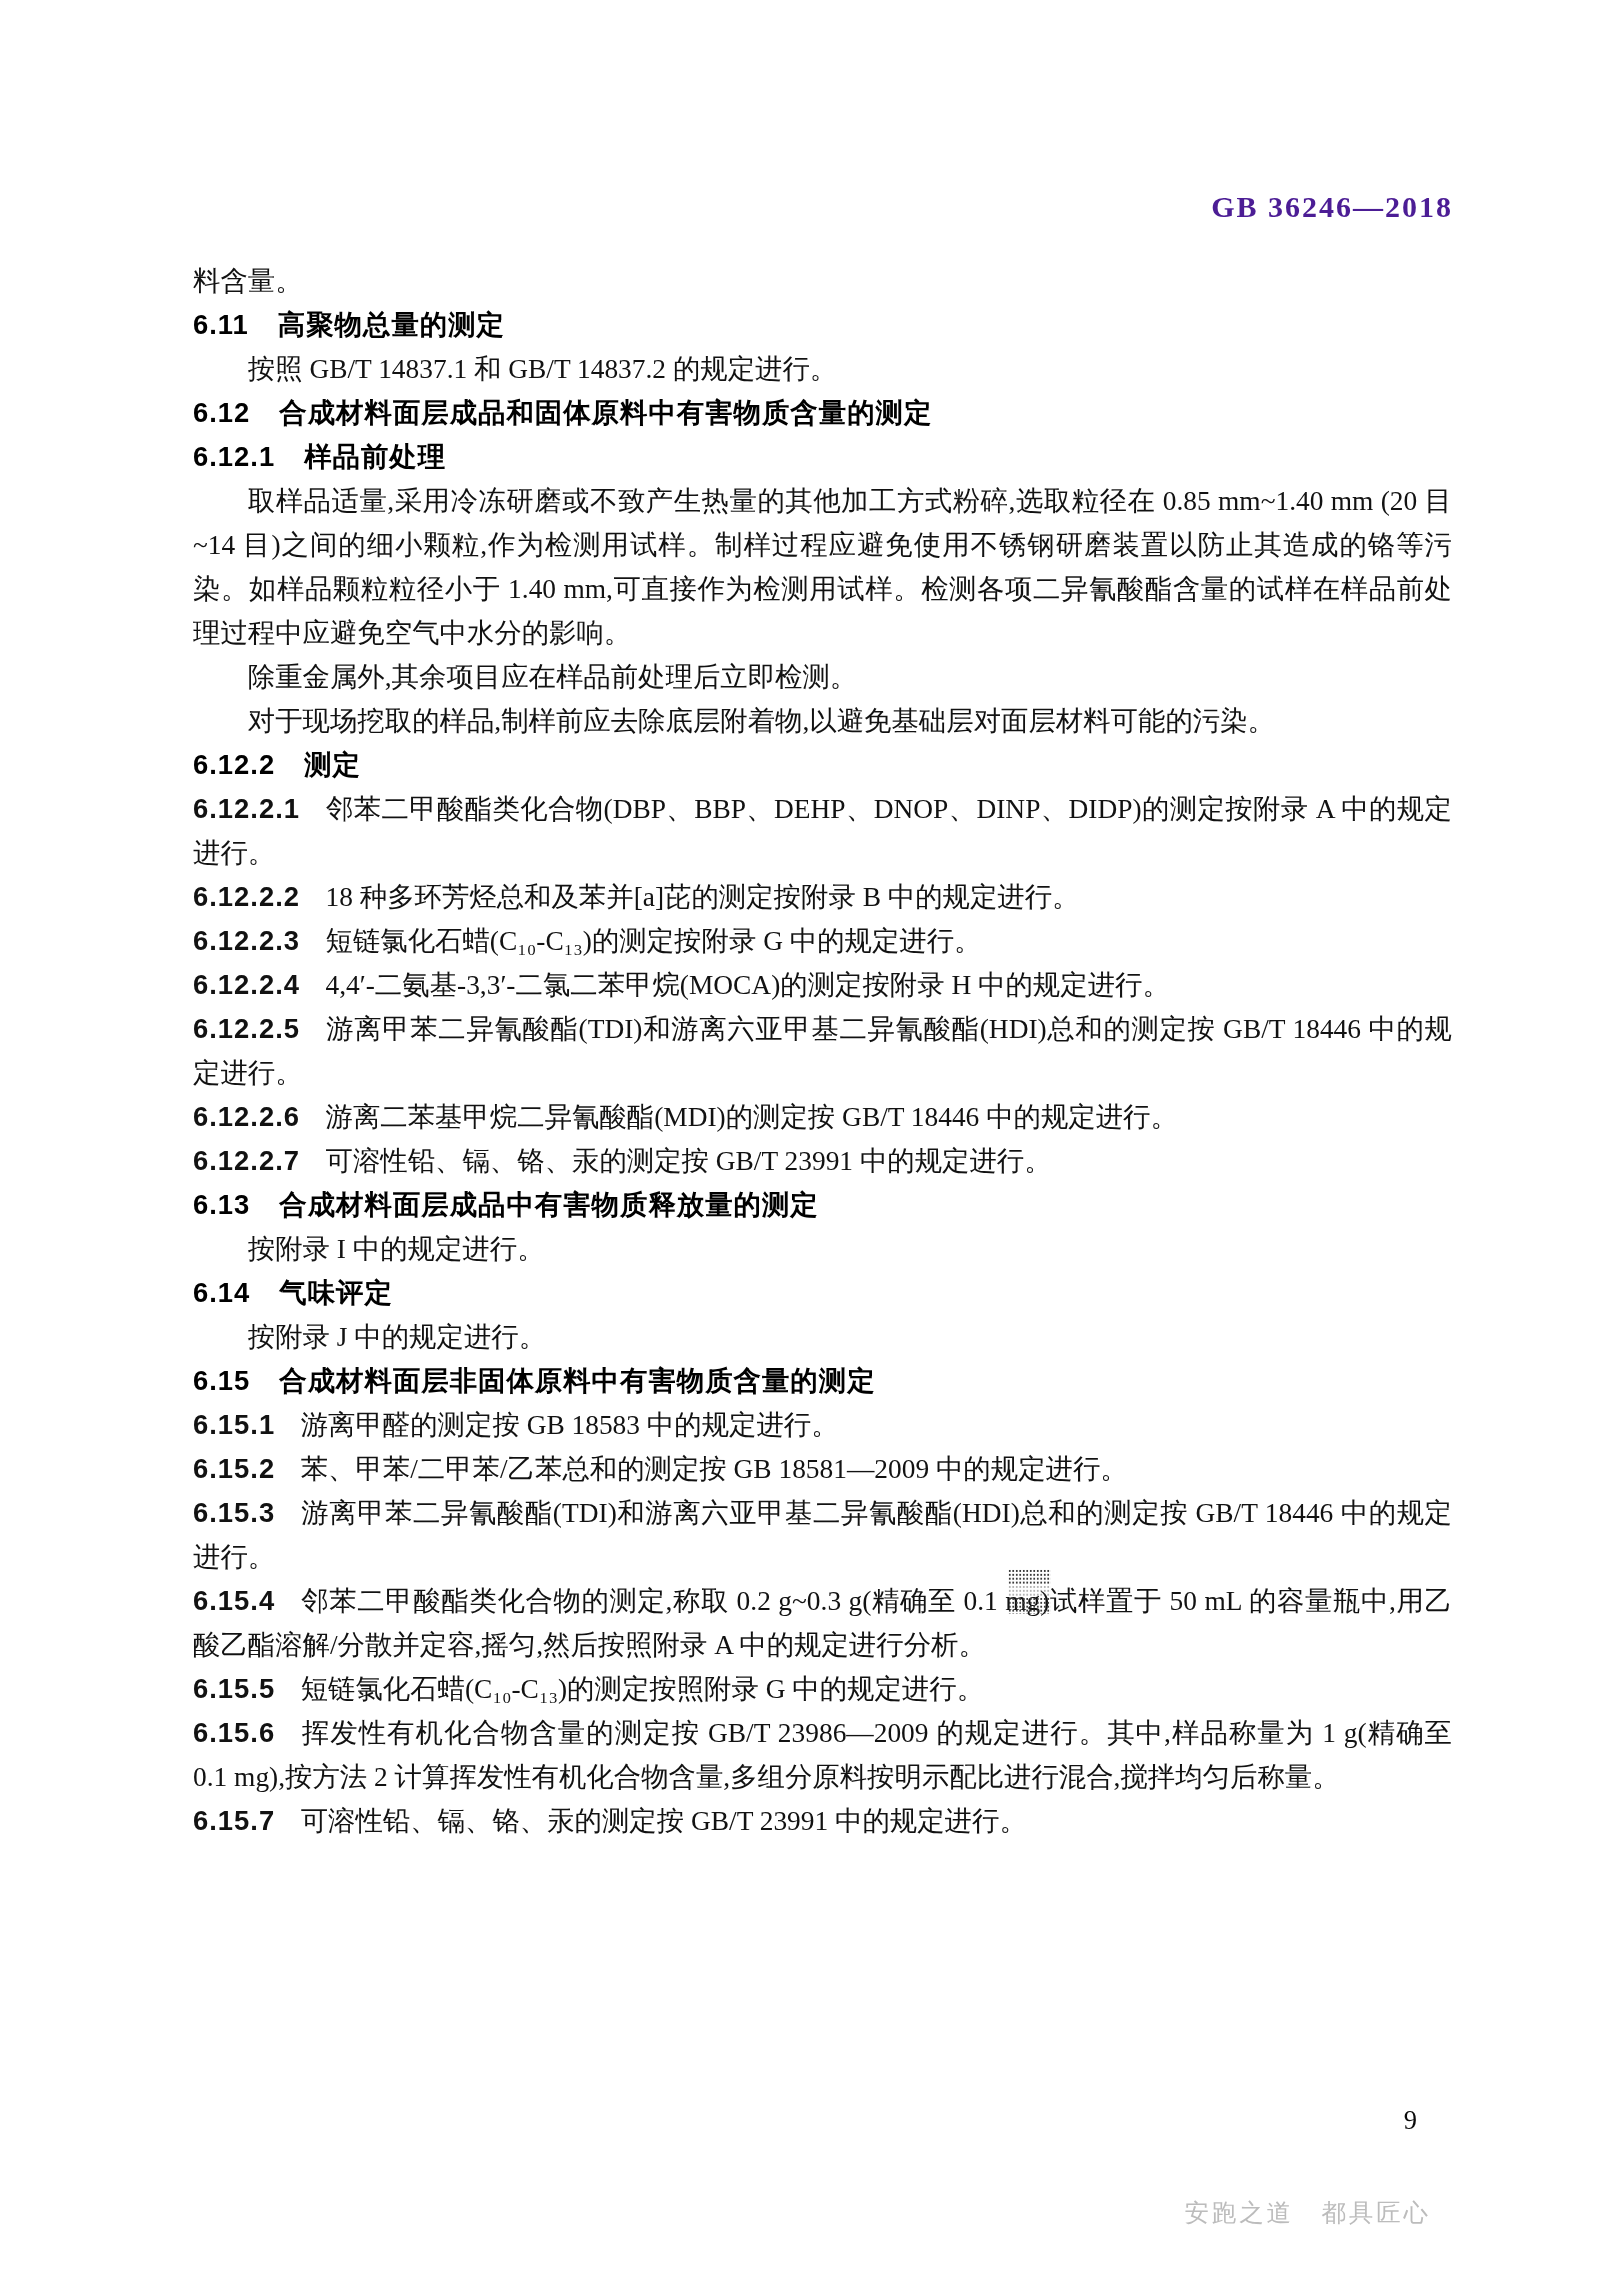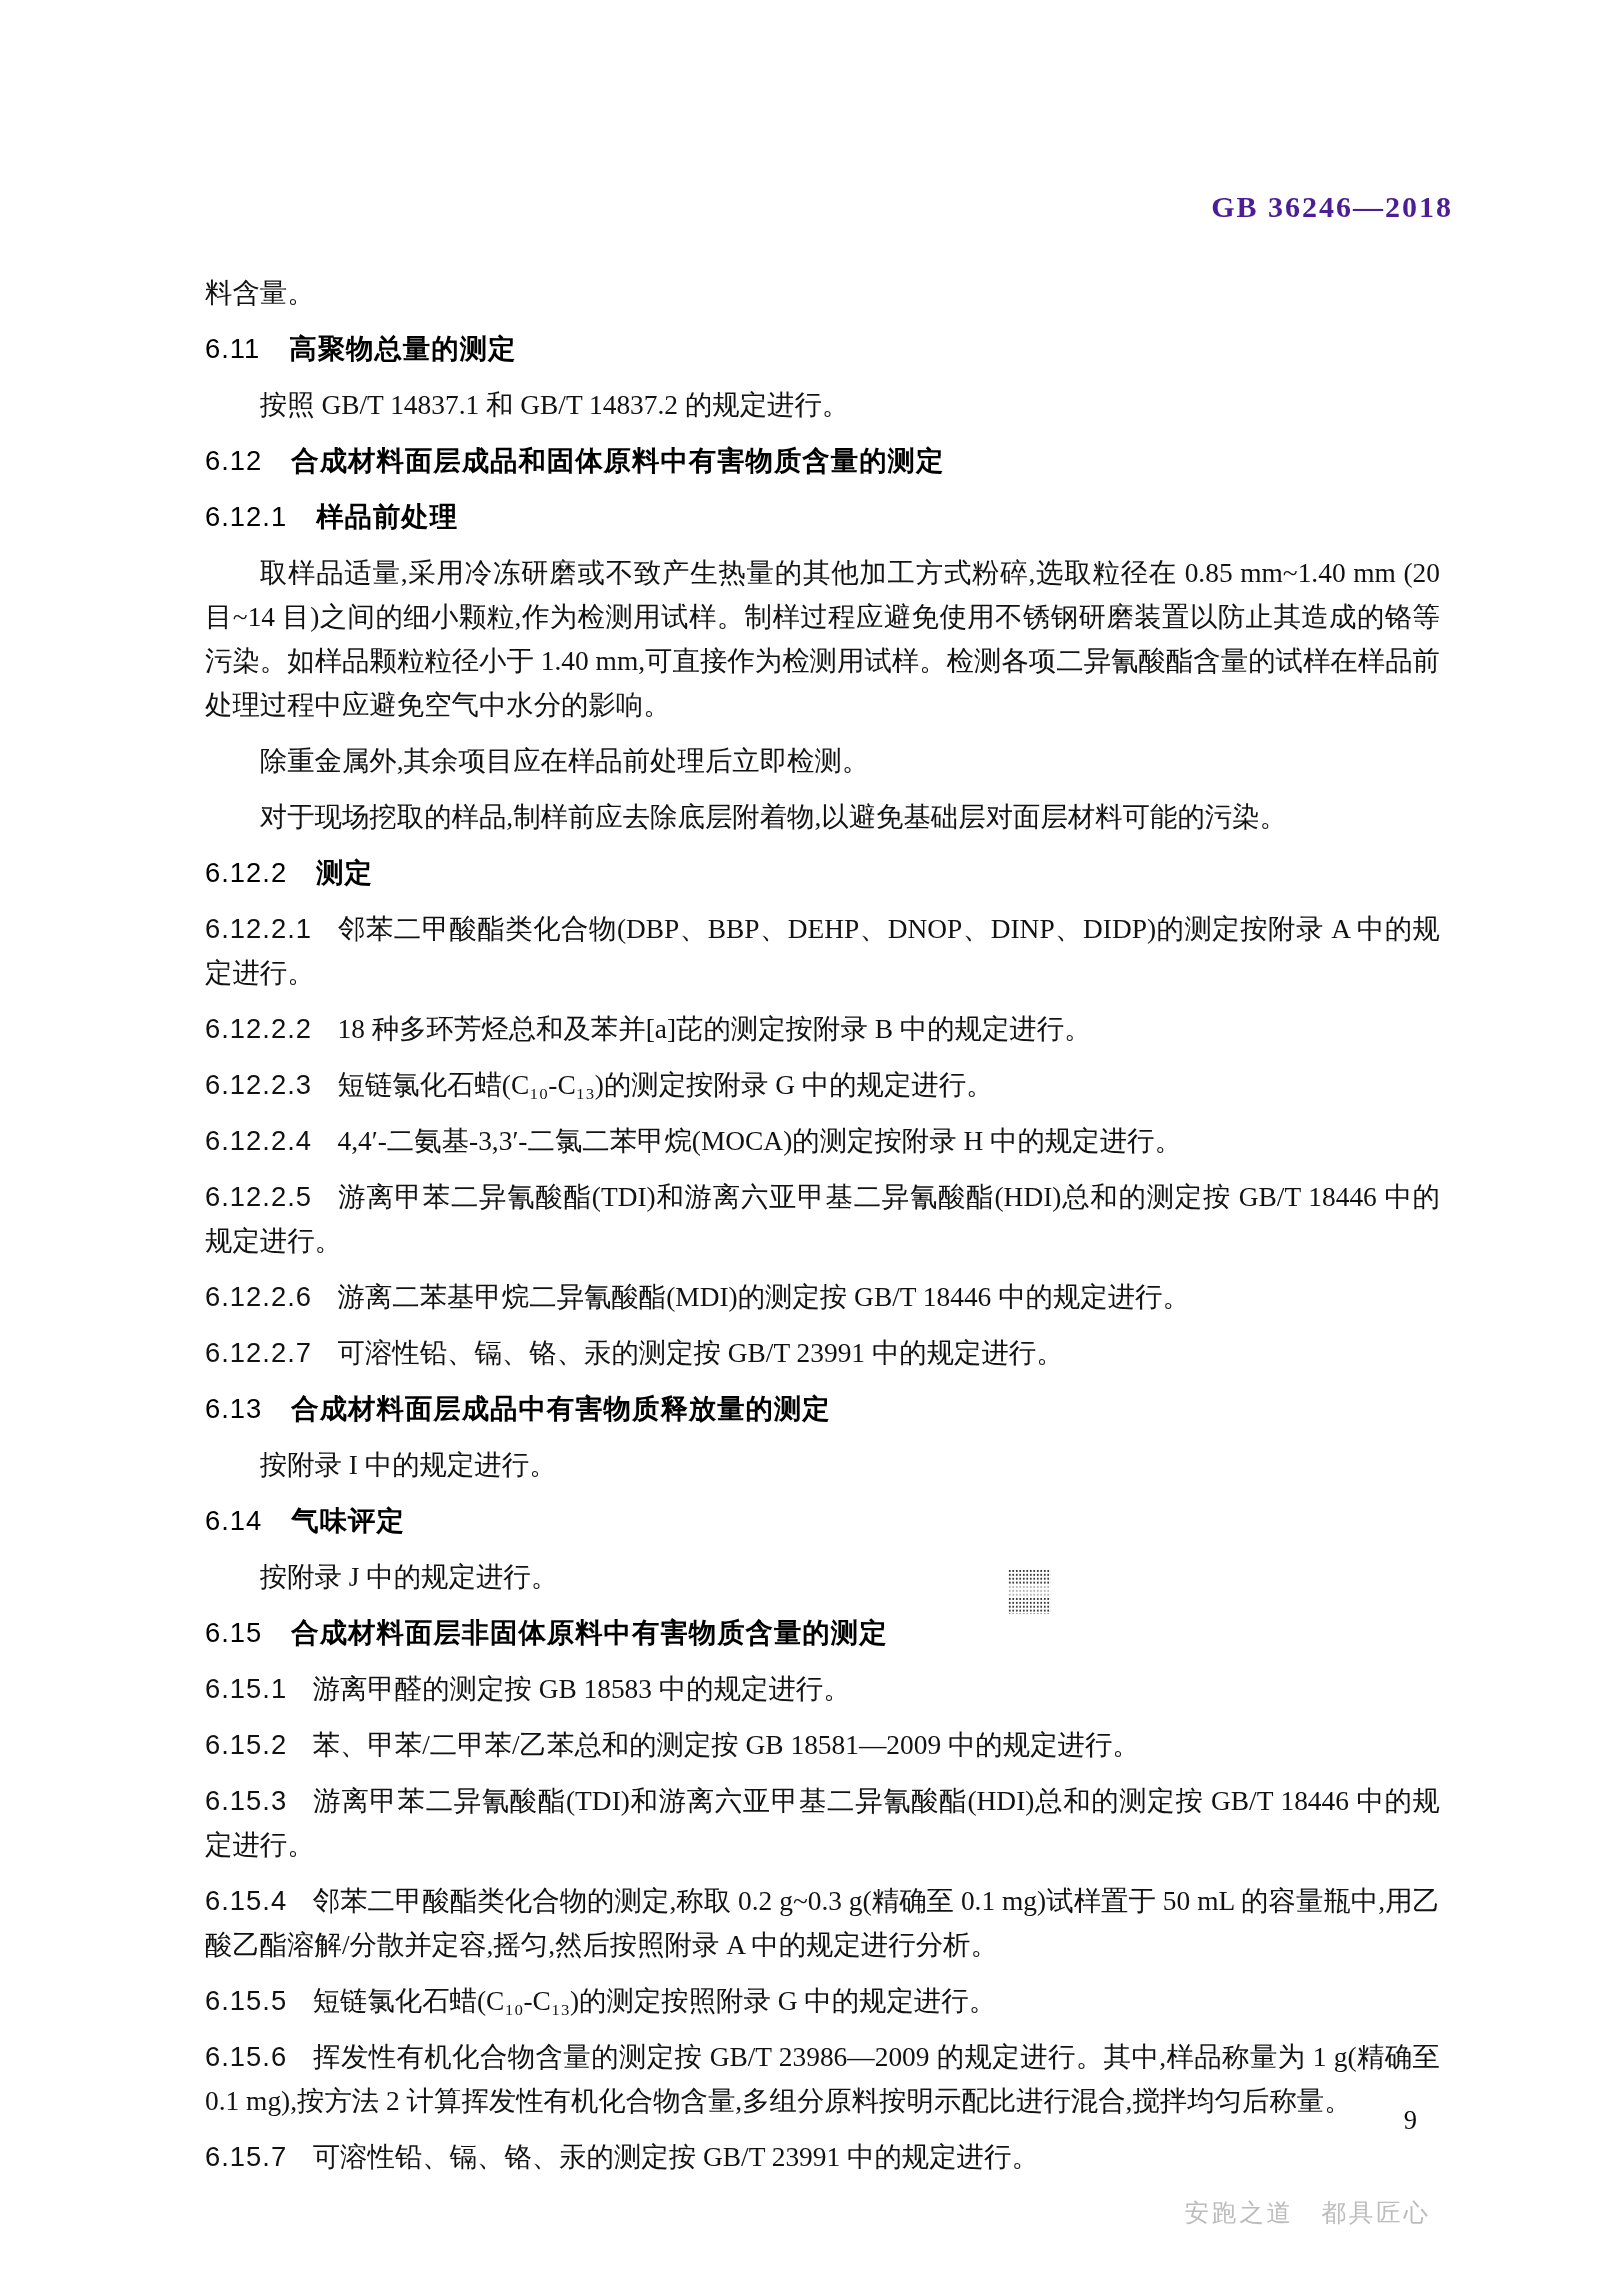--- a/index.html
+++ b/index.html
@@ -19,34 +19,34 @@
     font-family:"Liberation Serif","DejaVu Serif",serif;
     letter-spacing:2px;
     color:#4c1d95;
   }
   
   .content {
     position:absolute; left:193px; top:259px; width:1259px;
     font-size:27.4px; line-height:44px;
     text-align:justify;
   }
-  .content p, .content h2, .content h3 { margin:12px; padding:0; }
+  .content p, .content h2, .content h3 { margin:0; padding:0; }
   .cont   { margin:0; }
   .para   { margin:0; text-indent:2em; }
   .clause { margin:0; }
   .h2, .h3 {
     margin:21.6px 0;
     font-size:27.4px; font-weight:700;
     font-family:"Liberation Sans","DejaVu Sans",sans-serif;
     text-align:left;
     color:#000;
   }
   .num {
     font-family:"Liberation Sans","DejaVu Sans",sans-serif;
-    font-weight:400;
+    font-weight:700;
     letter-spacing:1px;
     white-space:nowrap;
   }
   .h2 > .num, .h3 > .num { margin-right:29px; }
   .clause > .num { margin-right:25.5px; }
   .h2 > .ttl, .h3 > .ttl { letter-spacing:1px; }
   
   .stamp {
     position:absolute; left:1008px; top:1569px;
     width:43px; height:45px;

